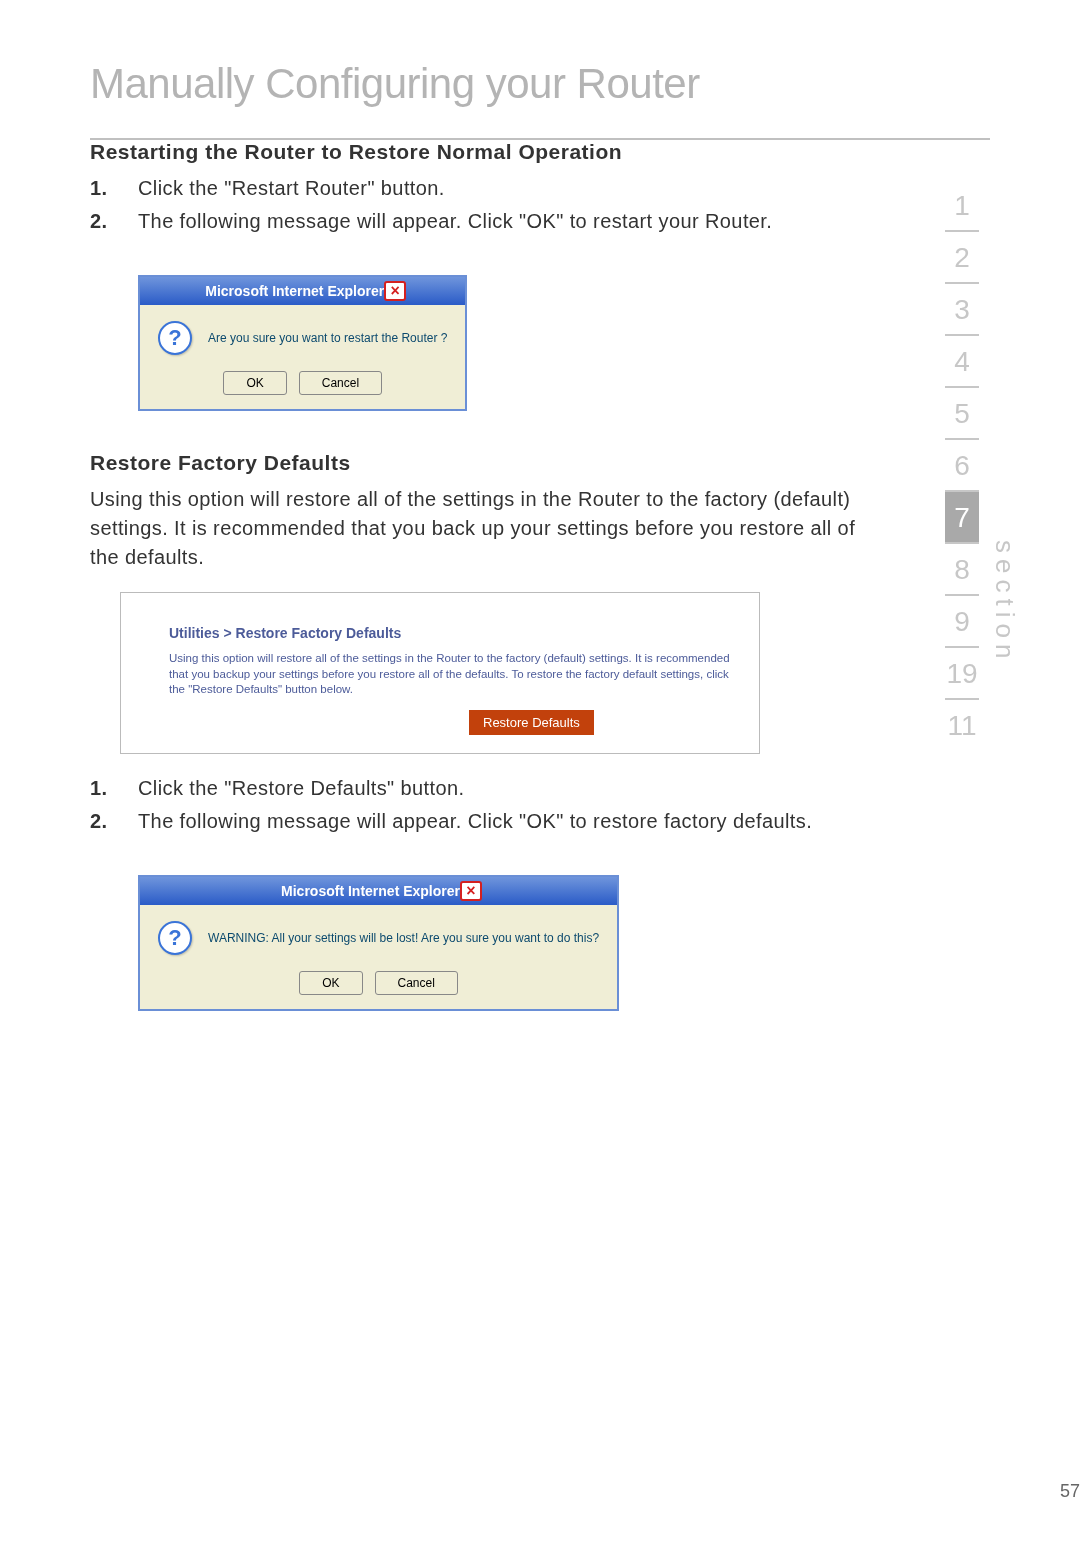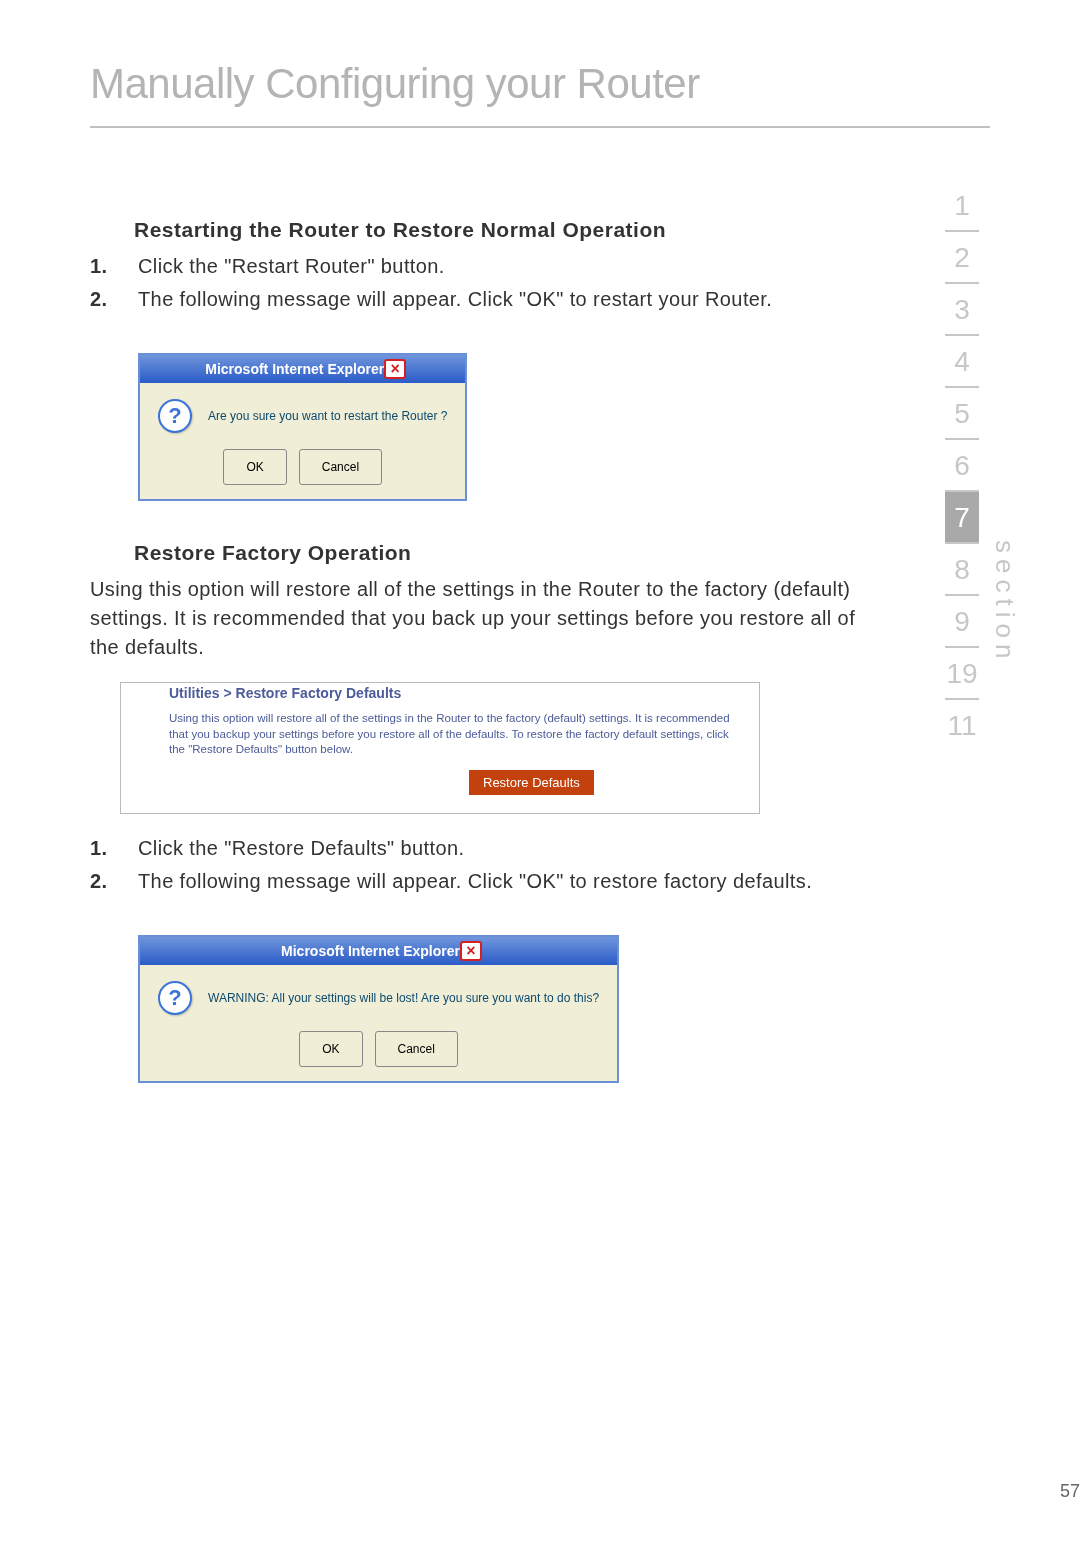--- a/index.html
+++ b/index.html
@@ -14,33 +14,31 @@
   .page {
     padding: 60px 90px 0 90px;
     position: relative;
   }
   .title {
     font-size: 42px;
     font-weight: 400;
     color: #b4b4b4;
     letter-spacing: -0.5px;
     border-bottom: 2px solid #c0c0c0;
-    padding-bottom: 18px;
-    margin-bottom: 90px;
+    padding-bottom: 30px;
   }
   .content {
     padding-right: 100px;
   }
   .subhead {
     font-size: 21px;
     font-weight: 700;
     color: #333;
     margin-bottom: 10px;
     letter-spacing: 0.5px;
-    margin-left: 44px;
   }
   .olist {
     list-style: none;
     margin-bottom: 25px;
   }
   .olist li {
     display: flex;
     font-size: 20px;
     line-height: 1.45;
     margin-bottom: 4px;
@@ -104,29 +102,29 @@
     background: #fff; border: 2px solid #3a74d8;
     display: flex; align-items: center; justify-content: center;
     box-shadow: 1px 1px 2px rgba(0,0,0,.2);
   }
   .qicon span {
     color: #3a74d8; font-weight: 900; font-size: 22px;
   }
   .dlg .msg { font-size: 12px; color: #0c4a6e; }
   .btnrow { display: flex; gap: 12px; }
   .winbtn {
-    font-size: 12px; padding: 10px 22px;
+    font-size: 12px; padding: 4px 22px;
     background: #f0eed6;
     border: 1px solid #888; border-radius: 3px;
   }
   
   .panel {
     border: 1px solid #bbb;
     margin: 14px 0 20px 30px;
-    padding: 2px 28px 18px 48px;
+    padding: 32px 28px 18px 48px;
     width: 640px;
   }
   .panel .breadcrumb {
     font-size: 14px; font-weight: 700; color: #4c5b99;
     margin-bottom: 10px;
   }
   .panel .paneltext {
     font-size: 11.5px; color: #4c5b99; line-height: 1.35;
     margin-bottom: 12px;
   }
@@ -217,21 +215,21 @@
             </div>
           <div class="msg">Are you sure you want to restart the Router ?</div>
         </div>
         <div class="btnrow">
           <button class="winbtn">OK</button>
           <button class="winbtn">Cancel</button>
         </div>
       </div>
     </div>
 
-    <div class="subhead">Restore Factory Operation</div>
+    <div class="subhead">Restore Factory Defaults</div>
     <div class="body-text">Using this option will restore all of the settings in the Router to the factory (default) settings. It is recommended that you back up your settings before you restore all of the defaults.</div>
 
     <div class="panel">
       <div class="breadcrumb">Utilities &gt; Restore Factory Defaults</div>
       <div class="paneltext">Using this option will restore all of the settings in the Router to the factory (default) settings. It is recommended that you backup your settings before you restore all of the defaults. To restore the factory default settings, click the "Restore Defaults" button below.</div>
       <button class="restorebtn">Restore Defaults</button>
     </div>
 
     <ol class="olist">
       <li>

